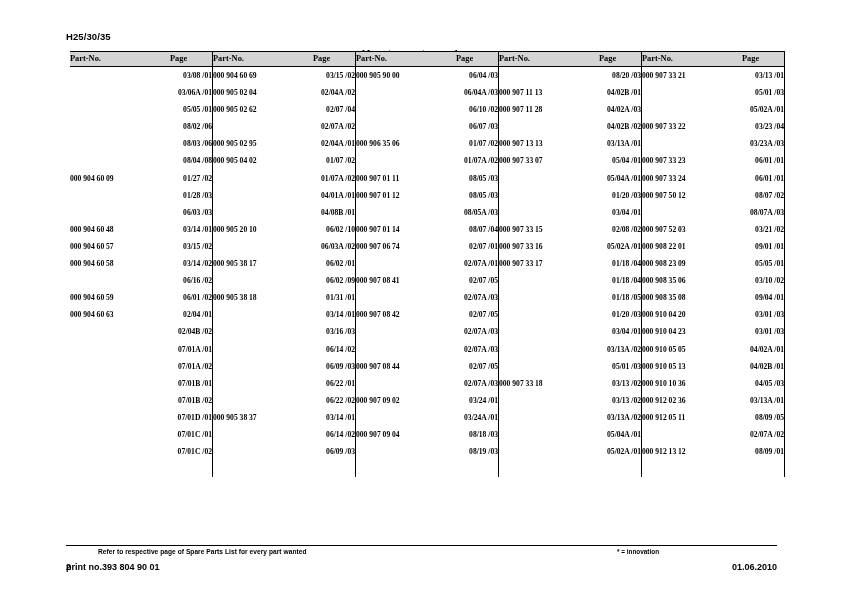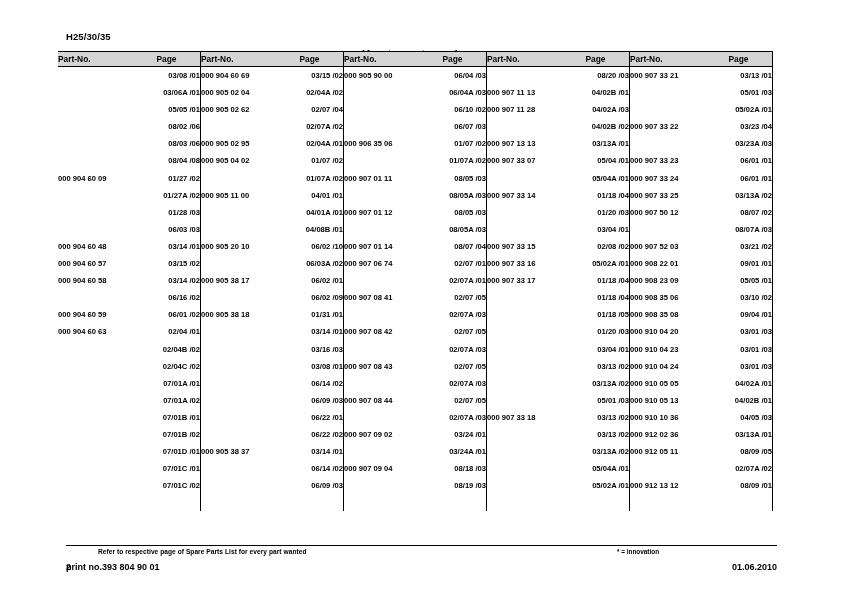--- a/index.html
+++ b/index.html
@@ -45,25 +45,26 @@
     width: 710px;
     text-align: center;
     font-size: 12px;
     font-weight: bold;
     letter-spacing: 0.1px;
     margin-top: 19px;
   }
 
   table.key-table {
     position: absolute;
-    left: 58px;
+    left: 70px;
     top: 51px;
     width: 711px;
     border-collapse: collapse;
     table-layout: fixed;
+    font-family: Liberation Serif, serif;
   }
   table.key-table th,
   table.key-table td {
     padding: 0;
     margin: 0;
     font-size: 7.6px;
     font-weight: bold;
     line-height: 17.1px;
     height: 17.1px;
     white-space: nowrap;
@@ -262,32 +263,20 @@
           <td class="page-cell">01/07A /02</td>
           <td class="part-cell grp-left">000 907 01 11</td>
           <td class="page-cell">08/05 /03</td>
           <td class="part-cell grp-left"></td>
           <td class="page-cell">05/04A /01</td>
           <td class="part-cell grp-left">000 907 33 24</td>
           <td class="page-cell grp-right-edge">06/01 /01</td>
         </tr>
         <tr>
           <td class="part-cell"></td>
-          <td class="page-cell">01/27A /02</td>
-          <td class="part-cell grp-left">000 905 11 00</td>
-          <td class="page-cell">04/01 /01</td>
-          <td class="part-cell grp-left"></td>
-          <td class="page-cell">08/05A /03</td>
-          <td class="part-cell grp-left">000 907 33 14</td>
-          <td class="page-cell">01/18 /04</td>
-          <td class="part-cell grp-left">000 907 33 25</td>
-          <td class="page-cell grp-right-edge">03/13A /02</td>
-        </tr>
-        <tr>
-          <td class="part-cell"></td>
           <td class="page-cell">01/28 /03</td>
           <td class="part-cell grp-left"></td>
           <td class="page-cell">04/01A /01</td>
           <td class="part-cell grp-left">000 907 01 12</td>
           <td class="page-cell">08/05 /03</td>
           <td class="part-cell grp-left"></td>
           <td class="page-cell">01/20 /03</td>
           <td class="part-cell grp-left">000 907 50 12</td>
           <td class="page-cell grp-right-edge">08/07 /02</td>
         </tr>
@@ -382,32 +371,20 @@
           <td class="page-cell">03/16 /03</td>
           <td class="part-cell grp-left"></td>
           <td class="page-cell">02/07A /03</td>
           <td class="part-cell grp-left"></td>
           <td class="page-cell">03/04 /01</td>
           <td class="part-cell grp-left">000 910 04 23</td>
           <td class="page-cell grp-right-edge">03/01 /03</td>
         </tr>
         <tr>
           <td class="part-cell"></td>
-          <td class="page-cell">02/04C /02</td>
-          <td class="part-cell grp-left"></td>
-          <td class="page-cell">03/08 /01</td>
-          <td class="part-cell grp-left">000 907 08 43</td>
-          <td class="page-cell">02/07 /05</td>
-          <td class="part-cell grp-left"></td>
-          <td class="page-cell">03/13 /02</td>
-          <td class="part-cell grp-left">000 910 04 24</td>
-          <td class="page-cell grp-right-edge">03/01 /03</td>
-        </tr>
-        <tr>
-          <td class="part-cell"></td>
           <td class="page-cell">07/01A /01</td>
           <td class="part-cell grp-left"></td>
           <td class="page-cell">06/14 /02</td>
           <td class="part-cell grp-left"></td>
           <td class="page-cell">02/07A /03</td>
           <td class="part-cell grp-left"></td>
           <td class="page-cell">03/13A /02</td>
           <td class="part-cell grp-left">000 910 05 05</td>
           <td class="page-cell grp-right-edge">04/02A /01</td>
         </tr>

